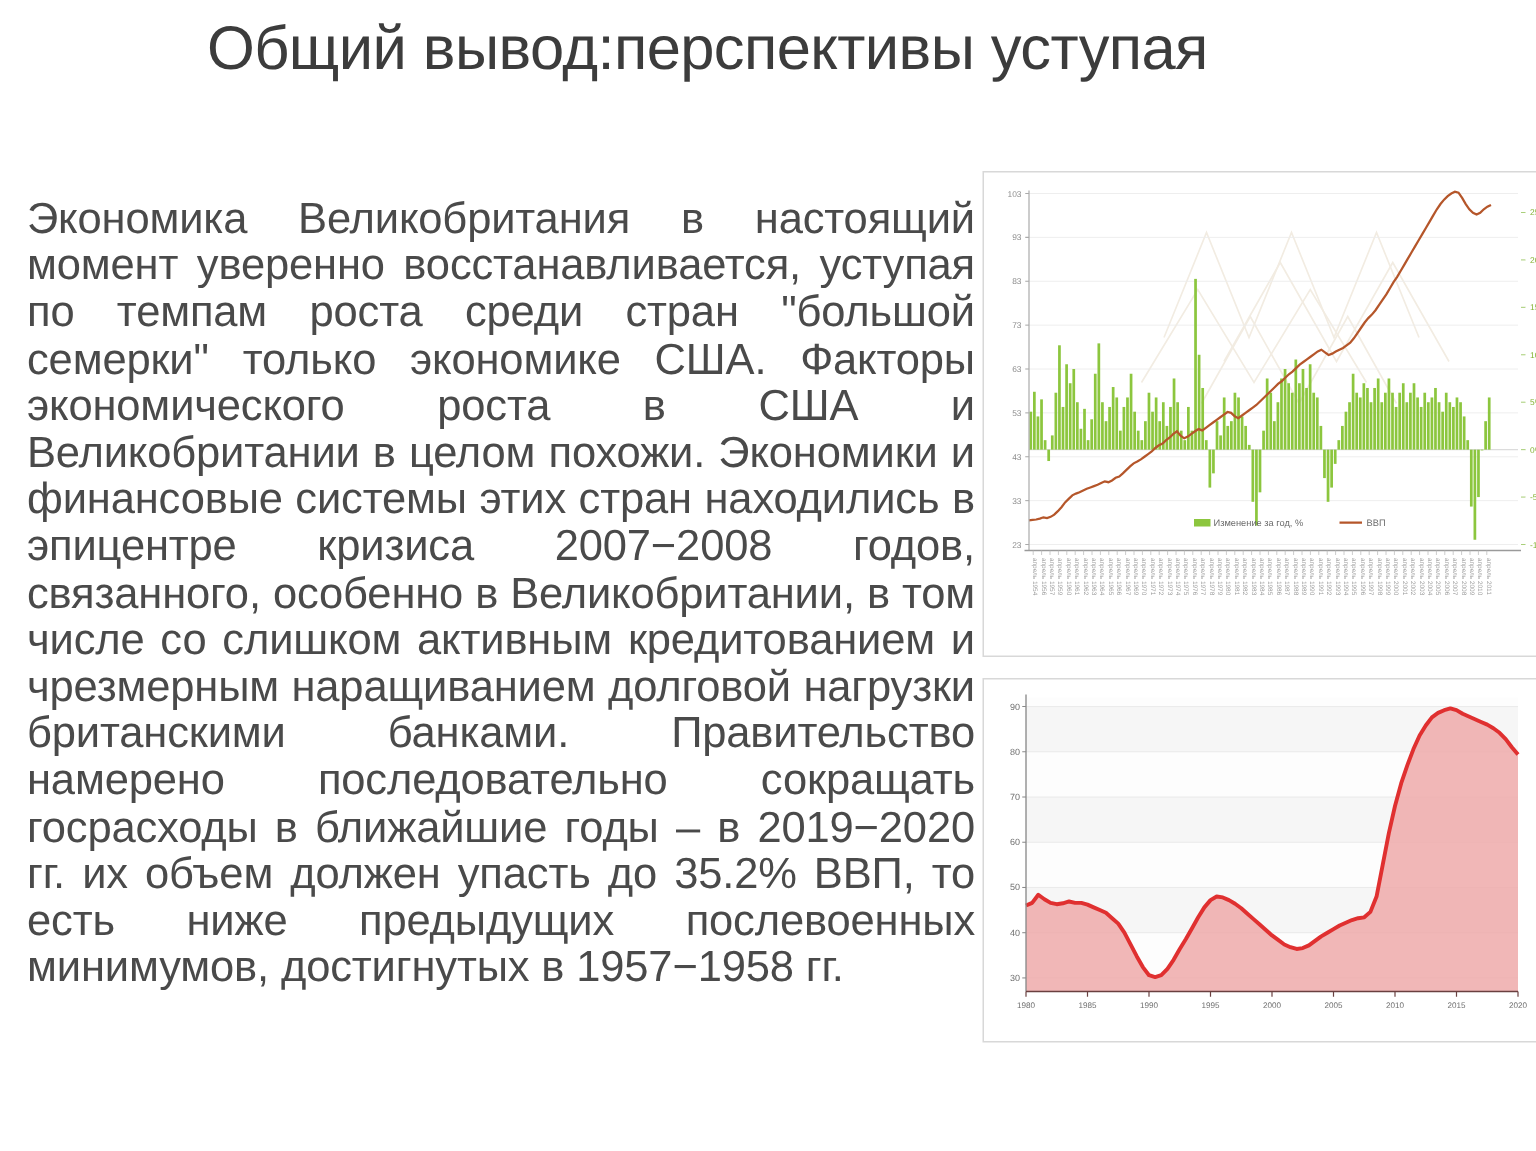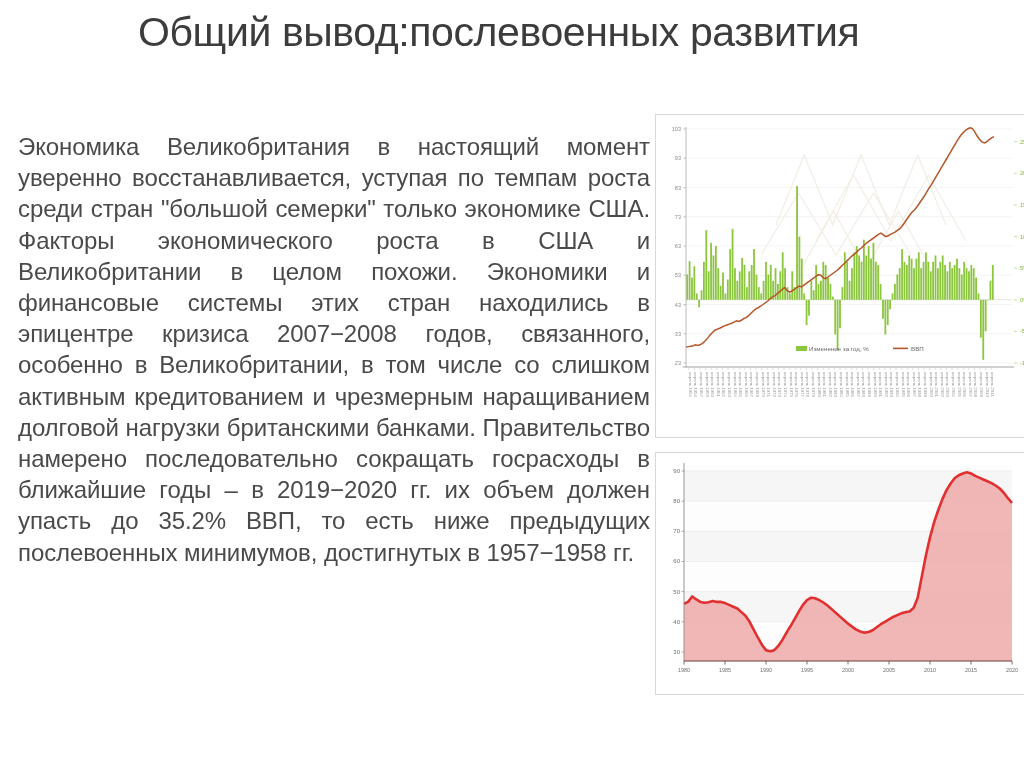--- a/index.html
+++ b/index.html
@@ -28,21 +28,21 @@
     letter-spacing: -0.4px;
     white-space: pre-line;
   }
 
   
   #body-text {
     position: absolute;
     left: 18px;
     top: 131px;
     width: 632px;
-    font-size: 24px;
+    font-size: 29px;
     line-height: 31.2px;
     color: #4a4a4a;
     text-align: justify;
     text-justify: inter-word;
     letter-spacing: -0.1px;
   }
 
   
   .chart-frame {
     position: absolute;
@@ -61,21 +61,21 @@
   .legend-text    { fill: #6b6b6b; font-size: 6.2px; font-family: "Liberation Sans", sans-serif; }
   .ax-label-two   { fill: #6f6f6f; font-size: 6px;  font-family: "Liberation Sans", sans-serif; }
   .ax-label-two-x { fill: #6f6f6f; font-size: 5.4px; font-family: "Liberation Sans", sans-serif; }
   .gridline { stroke: #ececec; stroke-width: 0.6; }
   .axisline { stroke: #aaaaaa; stroke-width: 0.8; }
   .wm { fill: none; stroke: #f2ece2; stroke-width: 1.1; }
 </style>
 </head>
 <body>
 
-<div id="slide-title">Общий вывод:послевоенных развития</div>
+<div id="slide-title">Общий вывод:перспективы уступая</div>
 
 <div id="body-text">Экономика Великобритания в настоящий момент уверенно восстанавливается, уступая по темпам роста среди стран "большой семерки" только экономике США. Факторы экономического роста в США и Великобритании в целом похожи. Экономики и финансовые системы этих стран находились в эпицентре кризиса 2007−2008 годов, связанного, особенно в Великобритании, в том числе со слишком активным кредитованием и чрезмерным наращиванием долговой нагрузки британскими банками. Правительство намерено последовательно сокращать госрасходы в ближайшие годы – в 2019−2020 гг. их объем должен упасть до 35.2% ВВП, то есть ниже предыдущих послевоенных минимумов, достигнутых в 1957−1958 гг.</div>
 
 <div class="chart-frame" id="chart-one-frame">
   <svg class="chart-svg" viewBox="0 0 368 322" preserveAspectRatio="none">
     <g id="c1-watermark">
         <path d="M120 110 L148.33333333333334 40 L176.66666666666666 110 L205 40 L233.33333333333331 110 L261.66666666666663 40 L290 110" class="wm"></path>
         <path d="M105 140 L142.5 78 L180 140 L217.5 78 L255 140" class="wm"></path>
         <path d="M145 154 L177.5 96 L210 154 L242.5 96 L275 154" class="wm"></path>
         <path d="M160 126 L197.5 60 L235 126 L272.5 60 L310 126" class="wm"></path>

